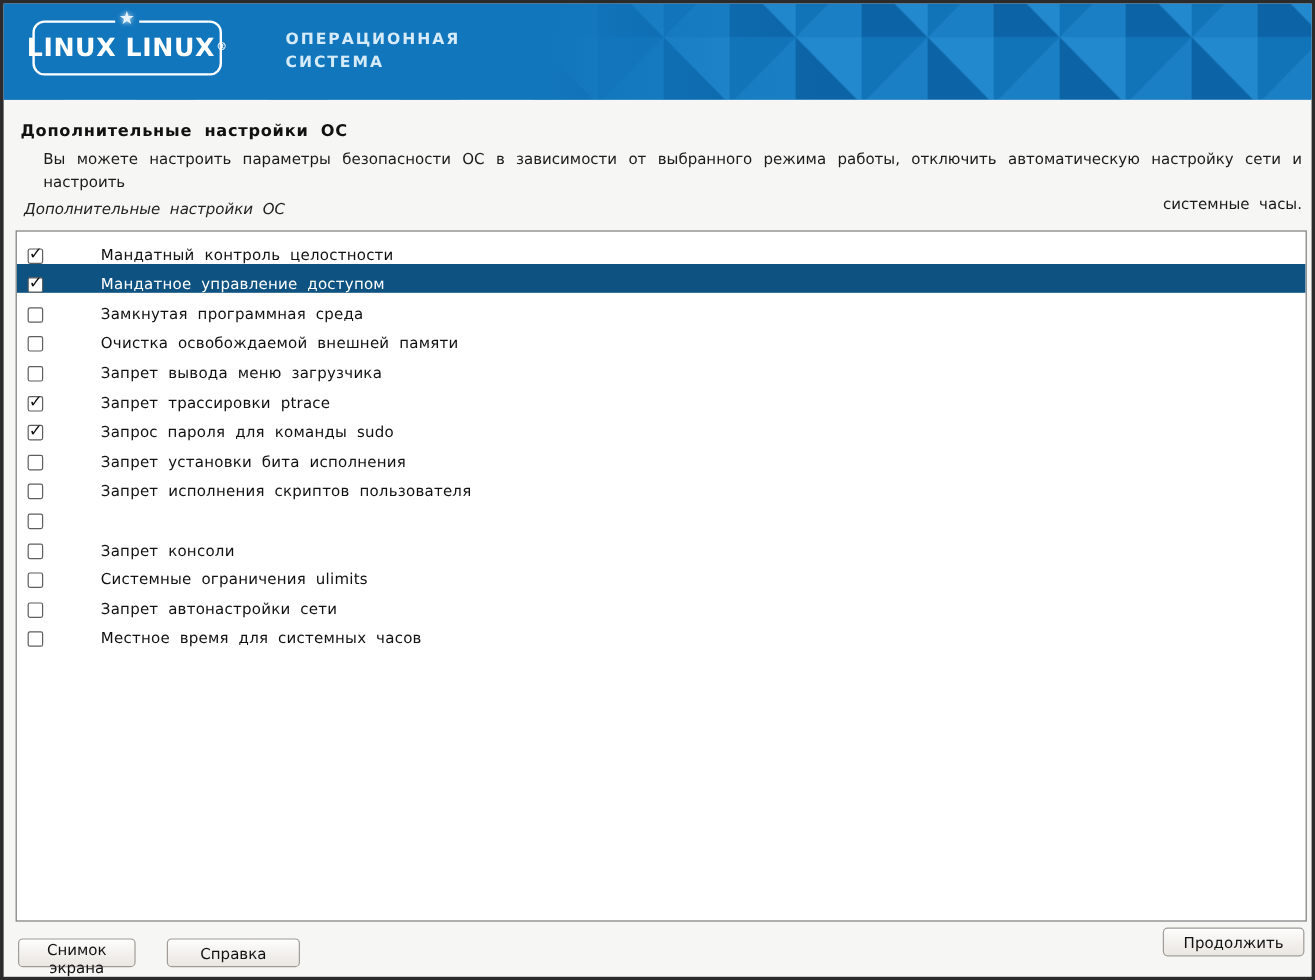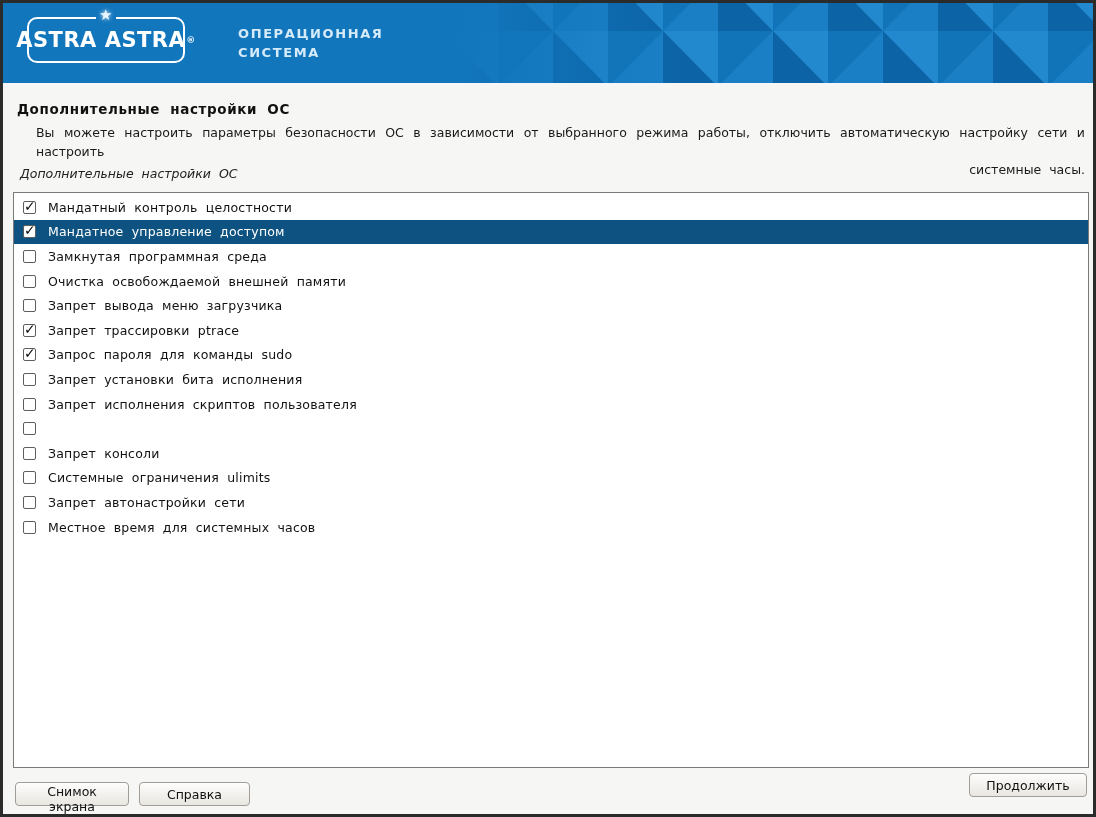--- a/index.html
+++ b/index.html
@@ -43,39 +43,39 @@
   .desc .line1{display:block;text-align:justify;text-align-last:justify;margin-left:19px;}
   .desc .line2{display:block;text-align:right;}
   .section-label{
     position:absolute;top:163px;left:17px;font-style:italic;font-size:12.5px;
     word-spacing:4px;color:#222;
   }
   .listbox{
     position:absolute;top:189px;left:10px;width:1076px;height:576px;box-sizing:border-box;
     background:#fff;border:1px solid #7b7b7b;padding-top:2px;overflow:hidden;
   }
-  .row{height:24.6px;display:flex;align-items:center;padding-left:9px;font-size:12.5px;
-    word-spacing:4px;letter-spacing:.2px;color:#111;cursor:default;}
+  .row{height:24.6px;display:flex;align-items:flex-end;padding-left:9px;font-size:12.5px;
+    word-spacing:4px;letter-spacing:.2px;color:#111;cursor:default;gap:36px;}
   .row.selected{background:var(--selection-blue);color:#fff;}
   .checkbox{
     width:13px;height:13px;box-sizing:border-box;border:1px solid #5e5e5e;border-radius:2px;
     background:#fff;margin-right:12px;position:relative;flex:none;
   }
   .checkbox.checked::after{
     content:"✓";position:absolute;top:-4px;left:0;font-size:14px;font-weight:bold;color:#101010;
   }
   
   .btn{
     position:absolute;height:24px;box-sizing:border-box;
     border:1px solid #a19d96;border-radius:4px;
     background:linear-gradient(#fdfdfc,#f1efeb 60%,#eae7e2);
     font-family:inherit;font-size:12.5px;word-spacing:3px;color:#111;
     box-shadow:0 1px 0 rgba(255,255,255,.6) inset;
   }
-  .btn-screenshot{top:779px;left:12px;width:114px;}
+  .btn-screenshot{top:779px;left:12px;width:98px;}
   .btn-help{top:779px;left:136px;width:111px;}
   .btn-continue{top:770px;left:966px;width:118px;}
 </style>
 </head>
 <body>
 
 <div class="frame">
 
   <div class="header">
     <svg viewBox="0 0 1090 80" preserveAspectRatio="none">
@@ -105,21 +105,21 @@
           <stop offset="1" stop-color="#1276bd" stop-opacity="0"></stop>
         </linearGradient>
       </defs>
       <rect width="1090" height="80" fill="#1276bd"></rect>
       <rect width="1090" height="80" fill="url(#pyr)"></rect>
       <rect width="1090" height="80" fill="url(#fade)"></rect>
     </svg>
 
     <div class="logo">
       <span class="star">★</span>
-      <span>ASTRA ASTRA</span>
+      <span>LINUX LINUX</span>
         <sup>®</sup>
     </div>
 
     <div class="product">
       <div>ОПЕРАЦИОННАЯ</div>
       <div>СИСТЕМА</div>
     </div>
   </div>
 
   <h1 class="page-title">Дополнительные настройки ОС</h1>

